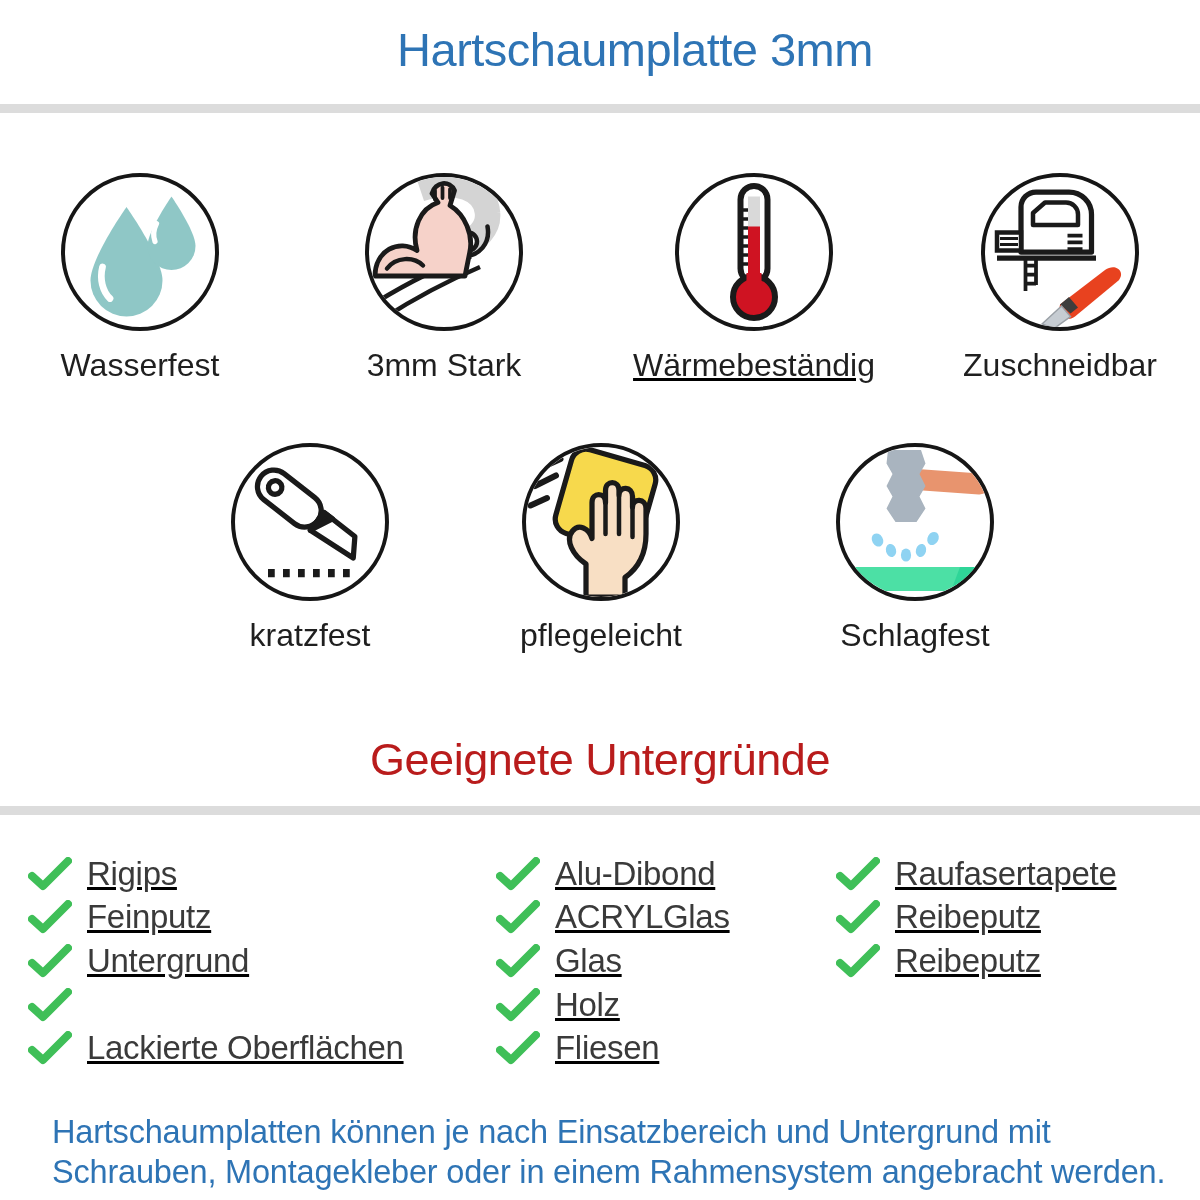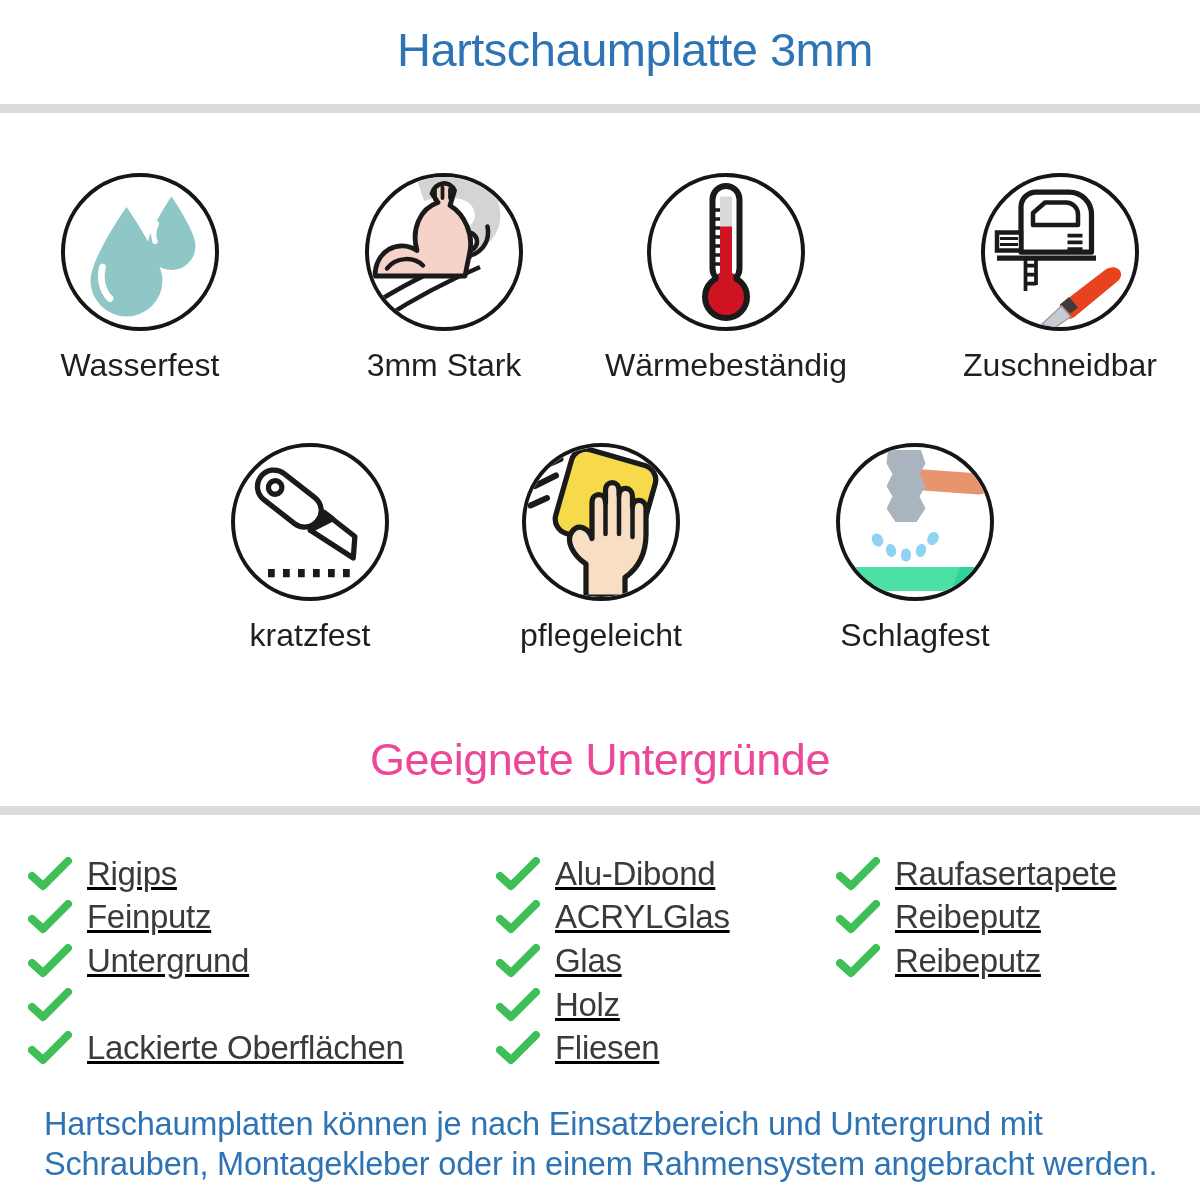--- a/index.html
+++ b/index.html
@@ -2,42 +2,42 @@
 <html><head>
 <meta charset="utf-8">
 <style>
   html,body{margin:0;padding:0;background:#fff;}
   .canvas{position:relative;width:1200px;height:1200px;background:#fff;overflow:hidden;
           font-family:"Liberation Sans", sans-serif;}
 
   .page-title{position:absolute;top:22px;left:0;width:1200px;margin:0;text-align:center;
               font-size:47px;font-weight:500;color:#2e74b5;letter-spacing:-0.5px;padding-left:35px;}
   .section-title{position:absolute;top:734px;left:0;width:1200px;margin:0;text-align:center;
-              font-size:45px;font-weight:500;color:#ec4899;letter-spacing:-0.5px;}
+              font-size:45px;font-weight:500;color:#b91c1c;letter-spacing:-0.5px;}
 
   .divider{position:absolute;left:0;width:1200px;height:9px;background:#dcdcdc;}
   .divider.d1{top:104px;}
   .divider.d2{top:806px;}
 
   .feature{position:absolute;width:320px;text-align:center;}
   .feature .circle{width:158px;height:158px;box-sizing:border-box;border:4px solid #161616;
                    border-radius:50%;margin:0 auto;background:#fff;overflow:hidden;
                    display:flex;align-items:center;justify-content:center;}
   .feature .circle svg{width:150px;height:150px;display:block;}
   .feature .label{display:block;margin-top:16px;font-size:32px;color:#1f1f1f;letter-spacing:0;}
 
   .sub-col{position:absolute;top:852px;text-decoration:underline;}
   .sub-col.c1{left:28px;}
   .sub-col.c2{left:496px;}
   .sub-col.c3{left:836px;}
   .sub-item{display:flex;align-items:center;height:43.6px;}
   .sub-item .check{width:44px;height:34px;margin-right:15px;flex:0 0 auto;}
   .sub-item .txt{font-size:33px;font-weight:500;color:#3a3a3a;letter-spacing:-0.3px;white-space:nowrap;}
 
-  .footer-note{position:absolute;left:44px;top:1104px;width:1116px;margin:0;
+  .footer-note{position:absolute;left:44px;top:1104px;width:1116px;margin:8px;
                font-size:32.5px;line-height:40px;color:#2e74b5;letter-spacing:-0.2px;}
 </style>
 </head>
 <body>
 
 <div class="canvas">
 
   <h1 class="page-title">Hartschaumplatte 3mm</h1>
   <div class="divider d1"></div>
 
@@ -62,21 +62,21 @@
         <path d="M4 84 C30 68 52 58 68 53" stroke="#1a1a1a" stroke-width="3" fill="none"></path>
         <path d="M10 94 C38 76 60 66 74 60" stroke="#1a1a1a" stroke-width="3" fill="none"></path>
         <path d="M4 66 C4 49 20 41 32 49 C28 35 34 21 46 17 L42 11 C44 3 54 2 57 9 L54 19 C64 25 70 39 67 51 L64 66 Z" fill="#f6d2c9" stroke="#1a1a1a" stroke-width="3.2" stroke-linejoin="round"></path>
         <path d="M12 61 C18 53 30 53 36 59" stroke="#1a1a1a" stroke-width="3" fill="none" stroke-linecap="round"></path>
         <path d="M44 9 L44 15 M49 7 L49 14 M54 8 L54 14" stroke="#1a1a1a" stroke-width="2.5" stroke-linecap="round"></path>
       </svg>
     </div>
     <span class="label">3mm Stark</span>
   </div>
 
-  <div class="feature" style="left:566px;top:173px;">
+  <div class="feature" style="left:594px;top:173px;text-decoration:underline;">
     <div class="circle">
       <svg viewBox="0 0 100 100">
         <rect x="41" y="6" width="18" height="64" rx="9" fill="#ffffff" stroke="#1a1a1a" stroke-width="4"></rect>
         <rect x="46" y="13" width="8" height="22" fill="#d9d9d9"></rect>
         <rect x="46" y="33" width="8" height="40" fill="#cf1322"></rect>
         <circle cx="50" cy="80" r="14" fill="#cf1322" stroke="#1a1a1a" stroke-width="4"></circle>
         <rect x="45" y="64" width="10" height="12" fill="#cf1322"></rect>
         <path d="M41 22 h5 M41 28 h5 M41 34 h5 M41 40 h5 M41 46 h5 M41 52 h5 M41 58 h5" stroke="#1a1a1a" stroke-width="2.2"></path>
       </svg>
     </div>

